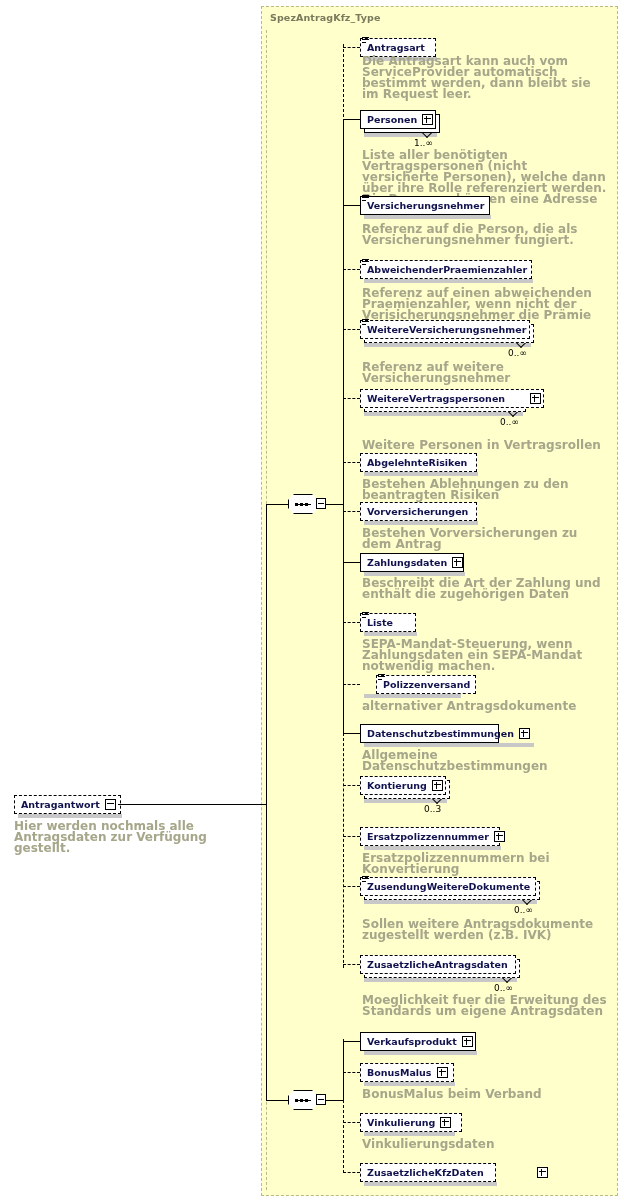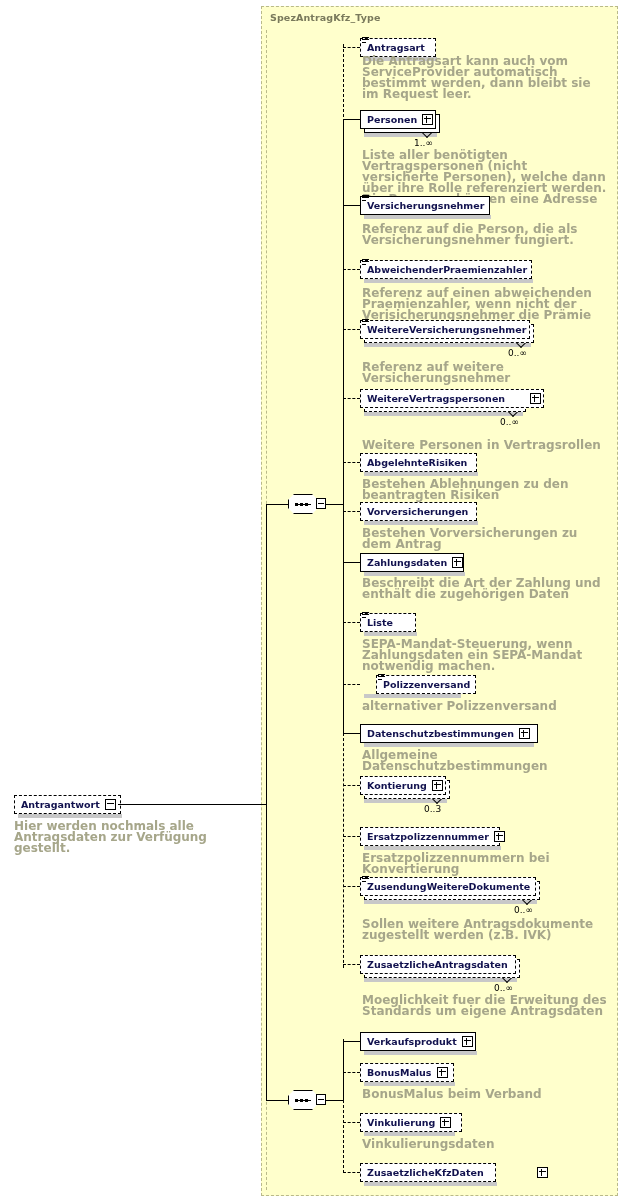--- a/index.html
+++ b/index.html
@@ -258,24 +258,24 @@
     <div class="hline dash" style="left: 343px; top: 684px; width: 17px;"></div>
     <div class="shadow" style="left: 364px; top: 694px; width: 97px;"></div>
     <div class="node opt" style="left: 360px; top: 675px; width: 100px; margin-left: 16px;">
       <span class="doc-glyph">
         <i></i>
         <i></i>
         <i></i>
       </span>
       <span class="lbl">Polizzenversand</span>
     </div>
-    <div class="desc" style="left: 362px; top: 701px; width: 246px;">alternativer Polizzenversand</div>
+    <div class="desc" style="left: 362px; top: 701px; width: 246px;">alternativer Antragsdokumente</div>
     <div class="hline" style="left: 343px; top: 733px; width: 17px;"></div>
     <div class="shadow" style="left: 364px; top: 743px; width: 170px;"></div>
-    <div class="node" style="left: 360px; top: 724px; width: 178px;">
+    <div class="node" style="left: 360px; top: 724px; width: 139px;">
       <span class="lbl">Datenschutzbestimmungen</span>
       <span class="pm plus"></span>
     </div>
     <div class="desc" style="left: 362px; top: 750px; width: 246px;">Allgemeine Datenschutzbestimmungen</div>
     <div class="hline dash" style="left: 343px; top: 785px; width: 17px;"></div>
     <div class="stack opt" style="left: 364px; top: 780px; width: 86px;"></div>
     <div class="shadow" style="left: 364px; top: 799px; width: 83px;"></div>
     <div class="node opt" style="left: 360px; top: 776px; width: 86px;">
       <span class="lbl">Kontierung</span>
       <span class="pm plus"></span>

